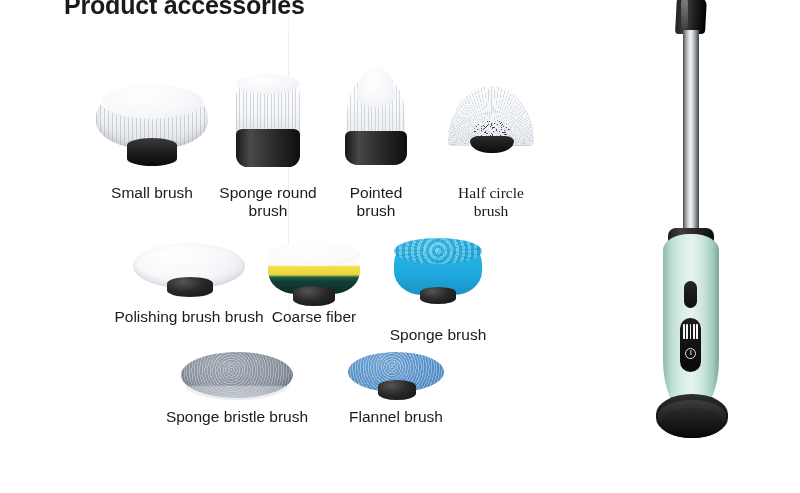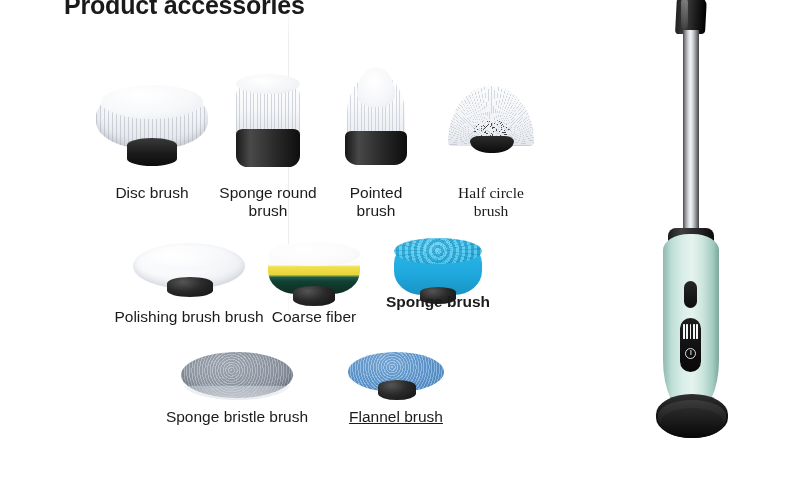--- a/index.html
+++ b/index.html
@@ -373,21 +373,21 @@
 
   <div id="title">Product accessories</div>
   <div id="seam"></div>
 
   <div class="item" style="left:78px; top:88px;">
     <div class="art">
       <div class="disc-bristles"></div>
       <div class="disc-top"></div>
       <div class="collar" style="left:31px; top:50px; width:50px; height:28px;"></div>
     </div>
-    <div class="label" style="left:-13px; top:96px; width:138px;">Disc brush</div>
+    <div class="label" style="left:-13px; top:96px; width:138px;">Small brush</div>
   </div>
 
   <div class="item" style="left:218px; top:79px;">
     <div class="art">
       <div class="sr-bristles"></div>
       <div class="sr-top"></div>
       <div class="sr-collar"></div>
     </div>
     <div class="label" style="left:-17px; top:105px; width:98px;">Sponge round
 brush</div>
@@ -430,37 +430,37 @@
     </div>
     <div class="label" style="left:-6px; top:58px; width:104px;">Coarse fiber</div>
   </div>
 
   <div class="item" style="left:376px; top:247px;">
     <div class="art">
       <div class="sp-body"></div>
       <div class="sp-top"></div>
       <div class="hub sp-hub"></div>
     </div>
-    <div class="label" style="left:-11px; top:46px; width:110px;font-weight:bold;">Sponge brush</div>
+    <div class="label" style="left:-11px; top:79px; width:110px;">Sponge brush</div>
   </div>
 
   <div class="item" style="left:163px; top:352px;">
     <div class="art">
       <div class="sb-pad"></div>
       <div class="sb-edge"></div>
     </div>
     <div class="label" style="left:-21px; top:56px; width:154px;">Sponge bristle brush</div>
   </div>
 
   <div class="item" style="left:330px; top:352px;">
     <div class="art">
       <div class="fl-pad"></div>
       <div class="hub fl-hub"></div>
     </div>
-    <div class="label" style="left:-9px; top:56px; width:114px;text-decoration:underline;">Flannel brush</div>
+    <div class="label" style="left:-9px; top:56px; width:114px;">Flannel brush</div>
   </div>
 
   <div id="handle" style="left:638px; top:-4px; width:80px; height:450px;">
     <div class="h-cap"></div>
     <div class="h-cap-sheen"></div>
     <div class="h-rod"></div>
     <div class="h-body-neck"></div>
     <div class="h-body"></div>
     <div class="h-btn-top"></div>
     <div class="h-panel"></div>

